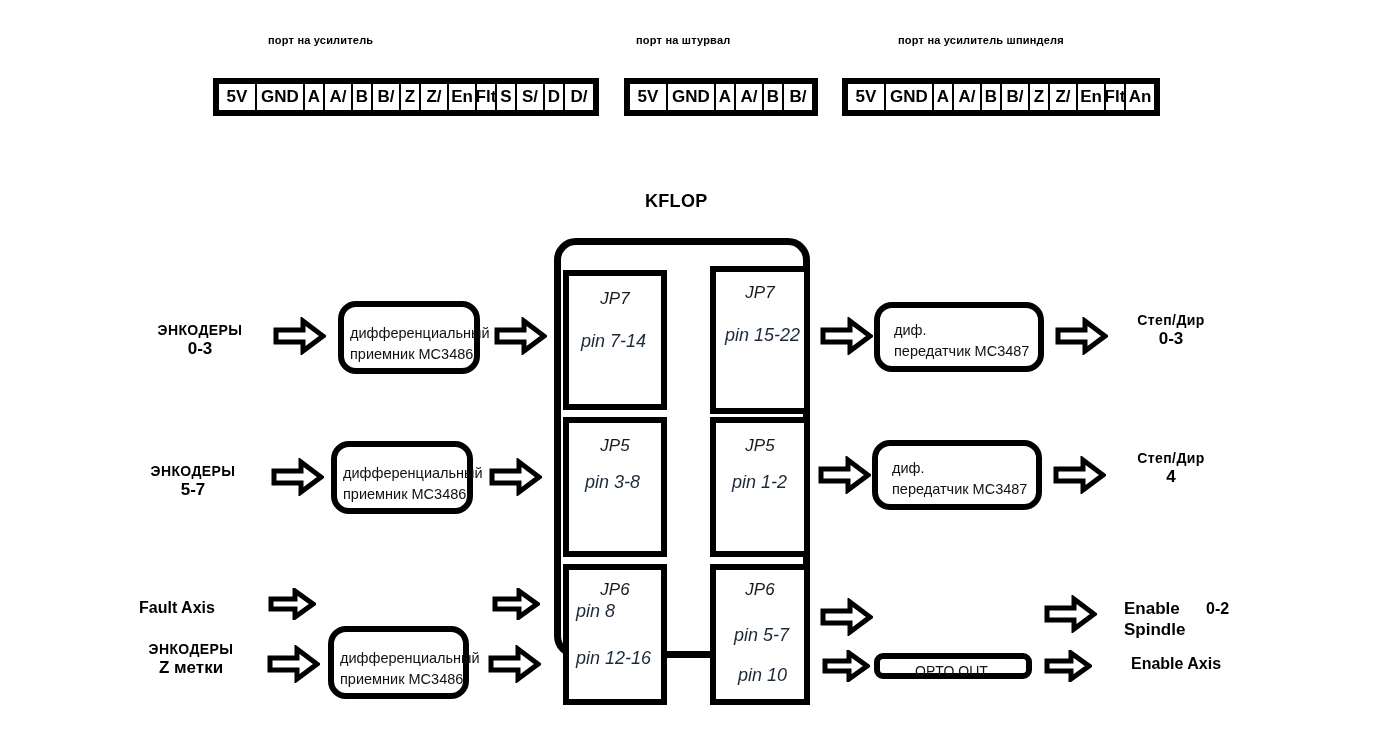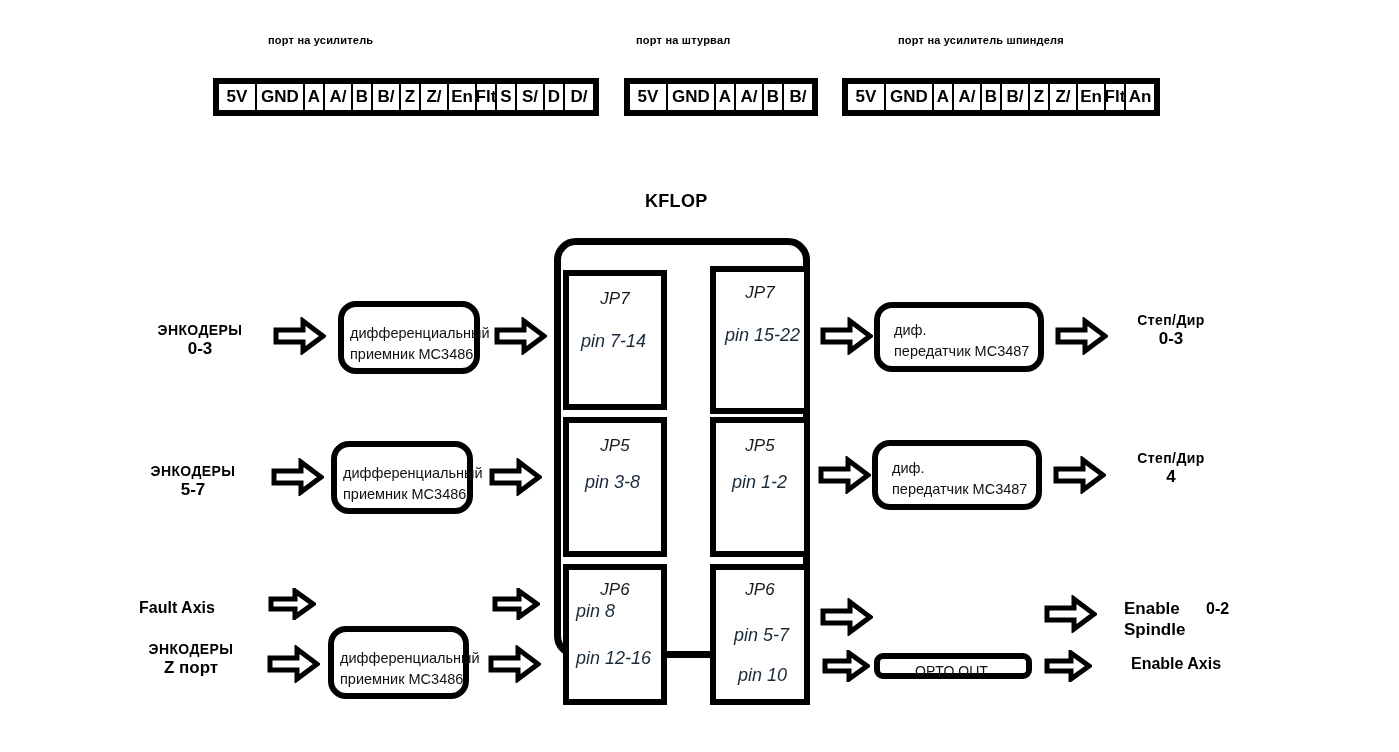--- a/index.html
+++ b/index.html
@@ -219,21 +219,21 @@
 
   <div class="abs side-label" style="left:133px; top:463px; width:120px;">
     <span class="l1">ЭНКОДЕРЫ</span>
     <span class="l2">5-7</span>
   </div>
 
   <div class="abs label-small" style="left:139px; top:599px;">Fault Axis</div>
 
   <div class="abs side-label" style="left:131px; top:641px; width:120px;">
     <span class="l1">ЭНКОДЕРЫ</span>
-    <span class="l2">Z порт</span>
+    <span class="l2">Z метки</span>
   </div>
 
   <div class="abs chip" style="left:338px; top:301px; width:142px; height:73px;">
     <div class="chip-text" style="left:6px; top:16px;">
       <span>дифференциальный</span><br>
       <span>приемник  MC3486</span>
     </div>
   </div>
 
   <div class="abs chip" style="left:331px; top:441px; width:142px; height:73px;">

